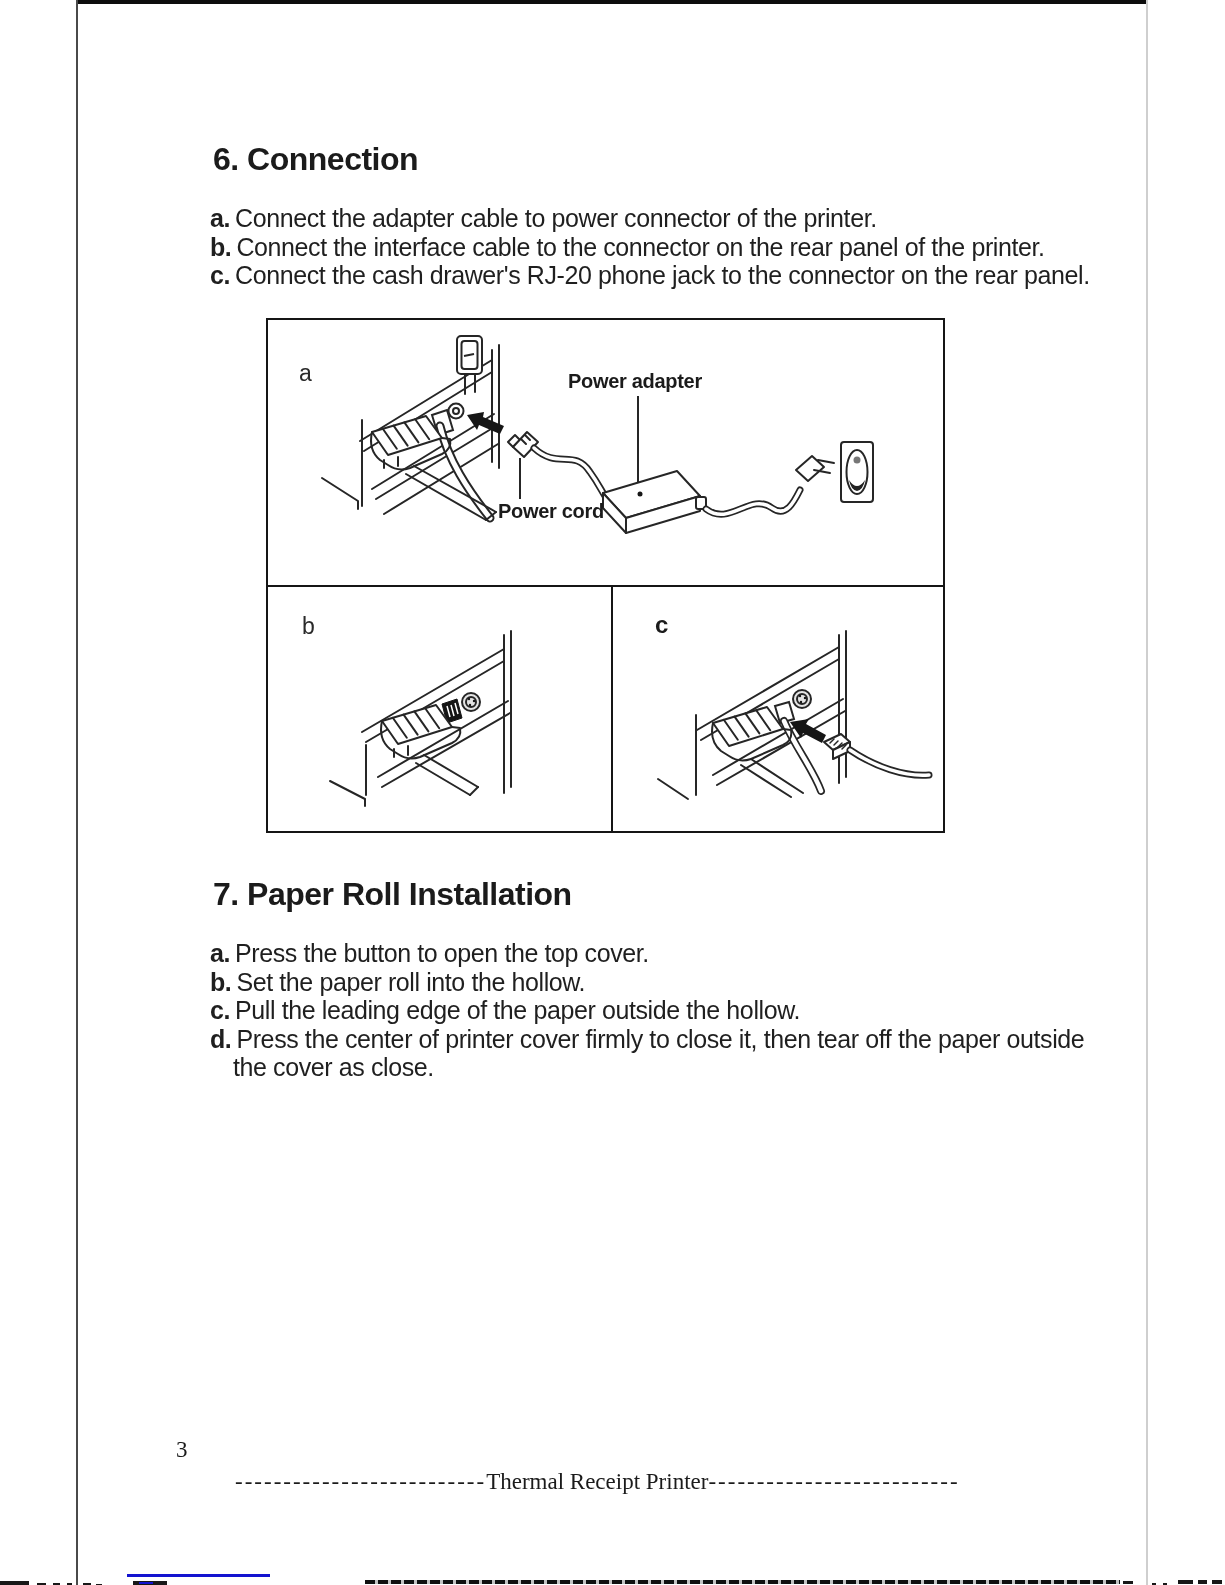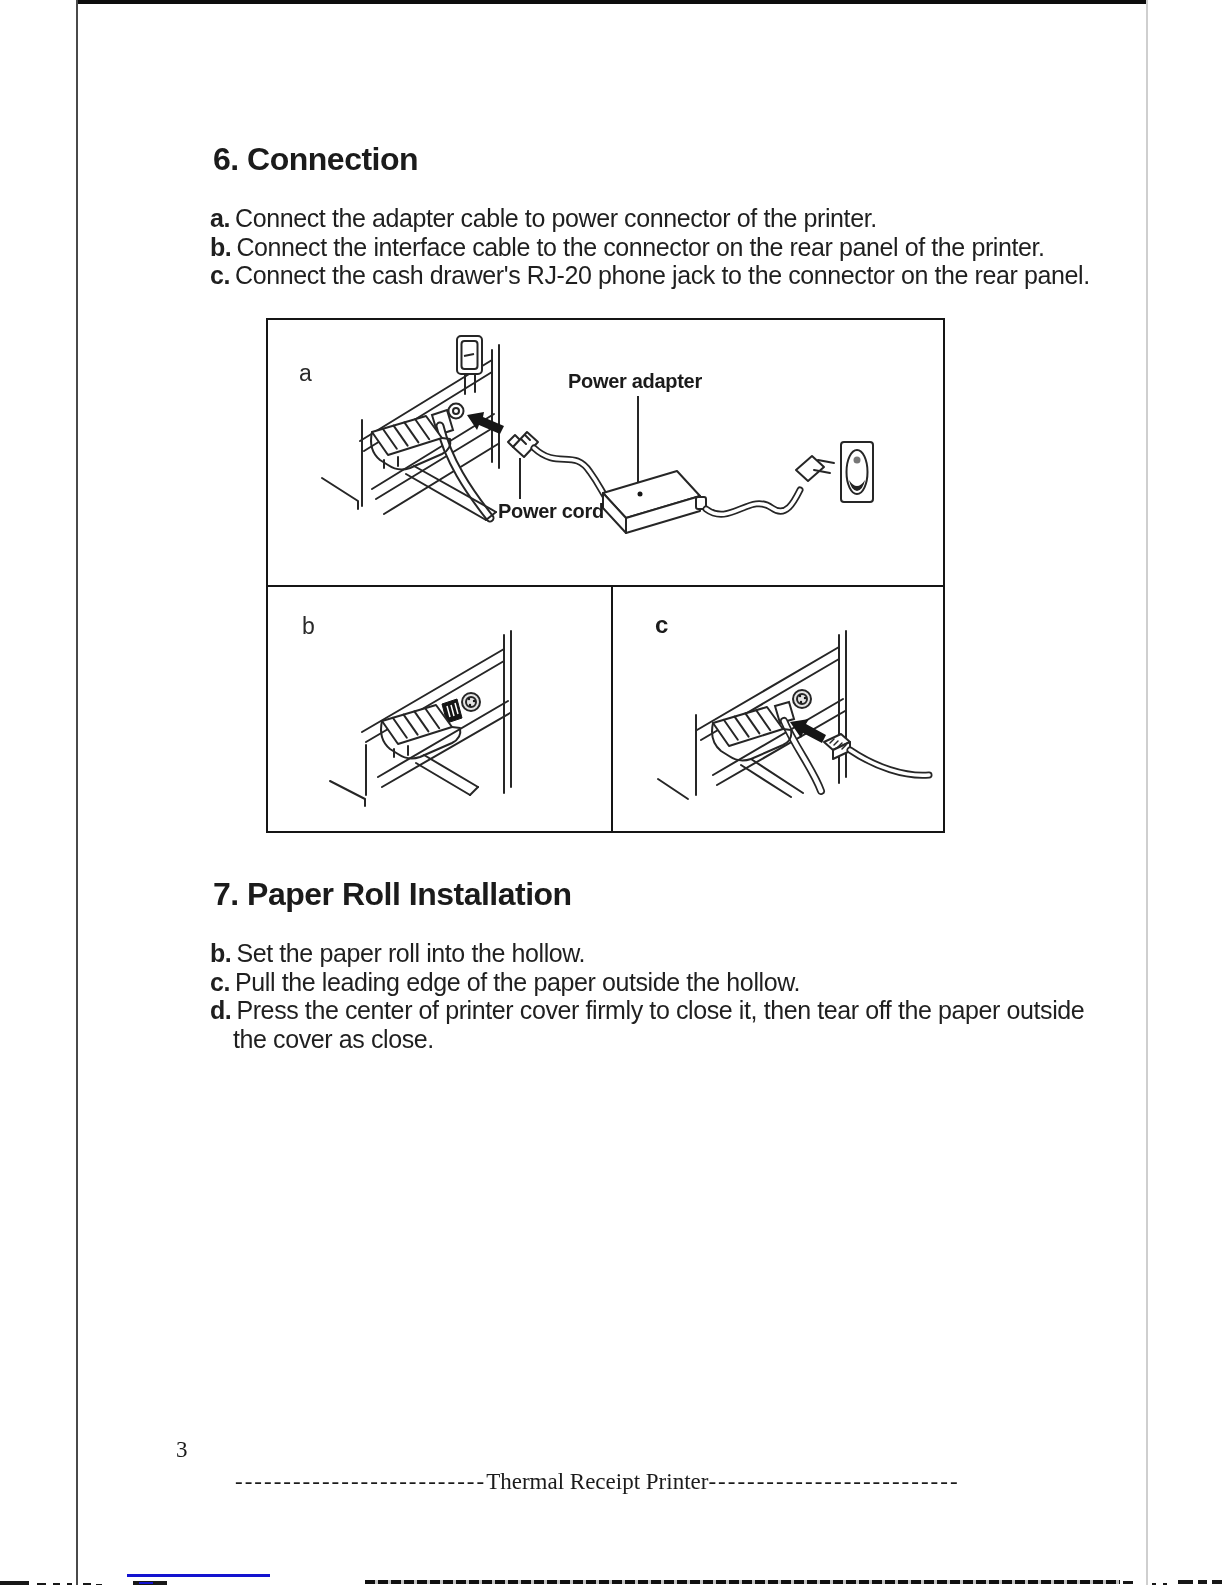--- a/index.html
+++ b/index.html
@@ -260,20 +260,23 @@
           <path d="M237,163 C262,180 292,190 316,188" stroke="#ffffff" stroke-width="3.5" fill="none" stroke-linecap="round"></path>
         </g>
       </svg>
       <div class="plabel-bold" style="left:42px;top:24px;">c</div>
     </div>
   </div>
 
   <div class="abs heading" style="left:213px;top:876px;">7. Paper Roll Installation</div>
 
   <div class="abs items" style="left:210px;top:939px;">
+    <div class="item">
+      <span class="pfx">a.</span><span>Press the button to open the top cover.</span>
+    </div>
     <div class="item">
       <span class="pfx">b.</span><span>Set the paper roll into the hollow.</span>
     </div>
     <div class="item">
       <span class="pfx">c.</span><span>Pull  the leading edge of the paper outside the hollow.</span>
     </div>
     <div class="item">
       <span class="pfx">d.</span><span>Press the center of printer cover firmly to close it, then tear off the paper outside</span>
     </div>
     <div class="wrap2">the cover as close.</div>

